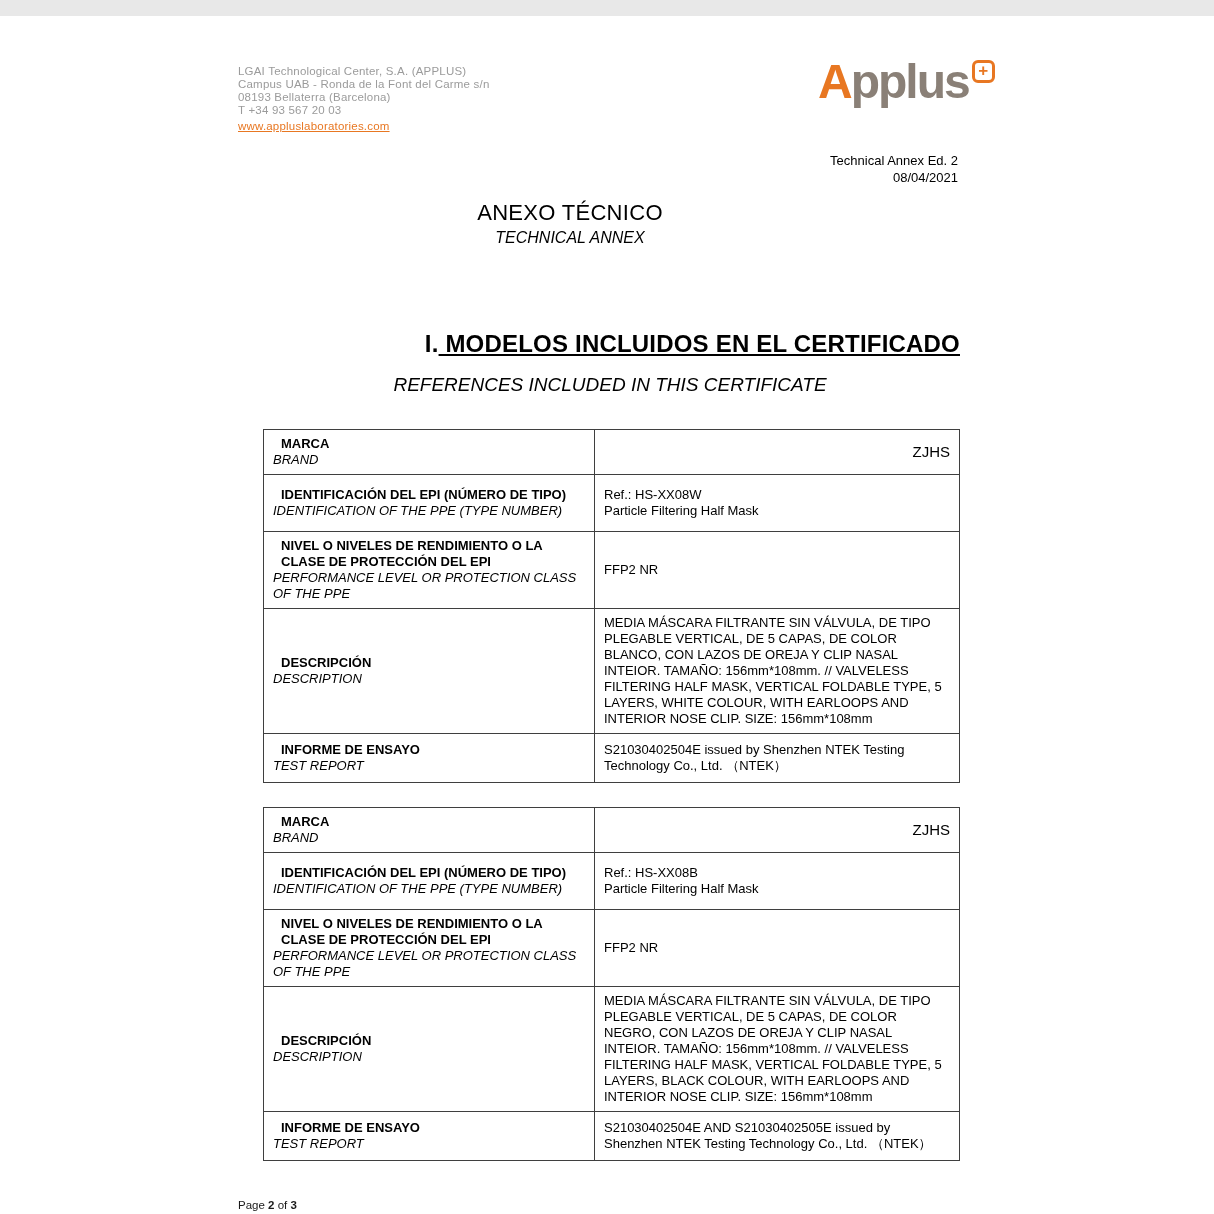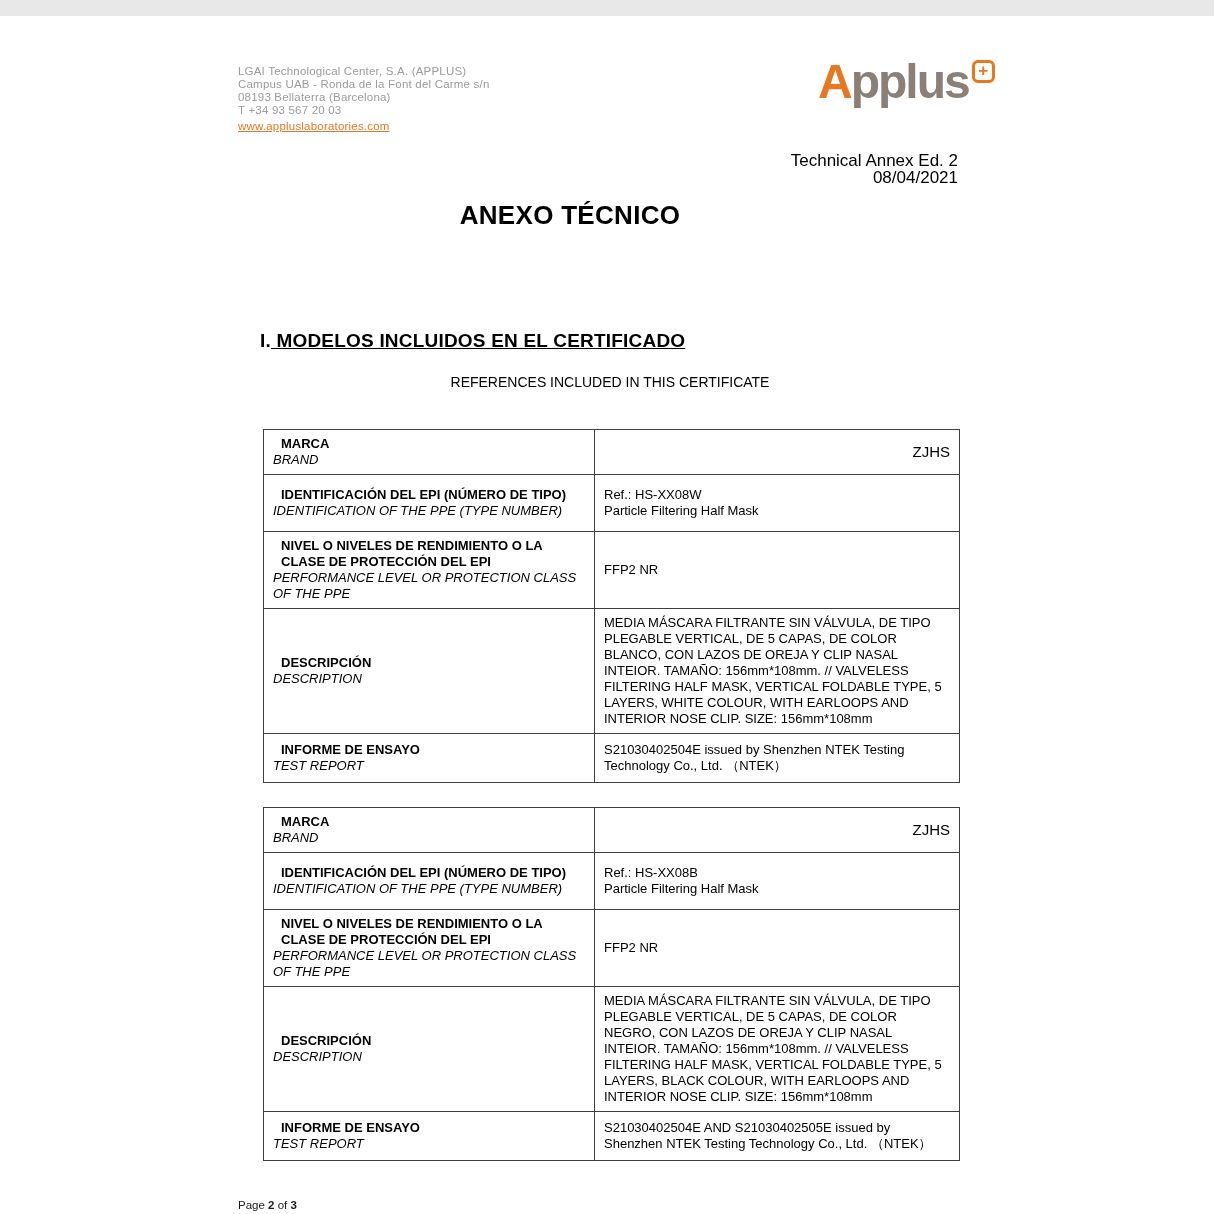--- a/index.html
+++ b/index.html
@@ -29,42 +29,42 @@
   .logo-plus-box {
     display:inline-block; vertical-align:top; margin:2px 0 0 3px;
     width:17px; height:17px; border:3px solid #e87722; border-radius:6px;
     color:#e87722; font-size:17px; font-weight:bold; line-height:16px;
     text-align:center; letter-spacing:0;
   }
 
   
   .annex-meta {
     position:absolute; left:660px; top:136px; width:298px;
-    text-align:right; font-size:17px; line-height:17px;
+    text-align:right; font-size:13px; line-height:17px;
   }
 
   
   .title-block { position:absolute; left:330px; top:184px; width:480px; text-align:center; }
-  .title-main { font-size:26px; font-weight:bold; letter-spacing:.3px; }
+  .title-main { font-size:22px; font-weight:normal; letter-spacing:.3px; }
   .title-sub  { font-size:16px; font-style:italic; margin-top:3px; }
 
   .code {
     position:absolute; left:640px; top:226px; width:330px;
     text-align:right; font-size:23px; font-weight:bold; letter-spacing:.5px;
   }
 
   
   .section-heading {
     position:absolute; left:260px; top:314px; width:700px;
-    text-align:left; font-size:19px; font-weight:bold; letter-spacing:.2px;
+    text-align:right; font-size:24px; font-weight:bold; letter-spacing:.2px;
   }
   .section-heading .underlined { text-decoration:underline; }
   .section-sub {
     position:absolute; left:260px; top:358px; width:700px;
-    text-align:center; font-size:14px; 
+    text-align:center; font-size:19px; font-style:italic;
   }
 
   
   table.doc-table {
     position:absolute; left:263px; width:697px;
     border-collapse:collapse; table-layout:fixed;
   }
   .t1 { top:413px; }
   .t2 { top:791px; }
   td {
@@ -103,20 +103,21 @@
     <span class="logo-text"><span class="logo-a">A</span><span>pplus</span></span><span class="logo-plus-box">+</span>
   </div>
 
   <div class="annex-meta">
     <div>Technical Annex Ed. 2</div>
     <div>08/04/2021</div>
   </div>
 
   <div class="title-block">
     <div class="title-main">ANEXO TÉCNICO</div>
+    <div class="title-sub">TECHNICAL ANNEX</div>
   </div>
 
   <div class="section-heading"><span>I.</span><span class="underlined"> MODELOS INCLUIDOS EN EL CERTIFICADO</span></div>
   <div class="section-sub">REFERENCES INCLUDED IN THIS CERTIFICATE</div>
 
   <table class="doc-table t1">
     <tbody>
         <tr class="r1">
       <td class="label">
         <div class="label-es">MARCA</div>

